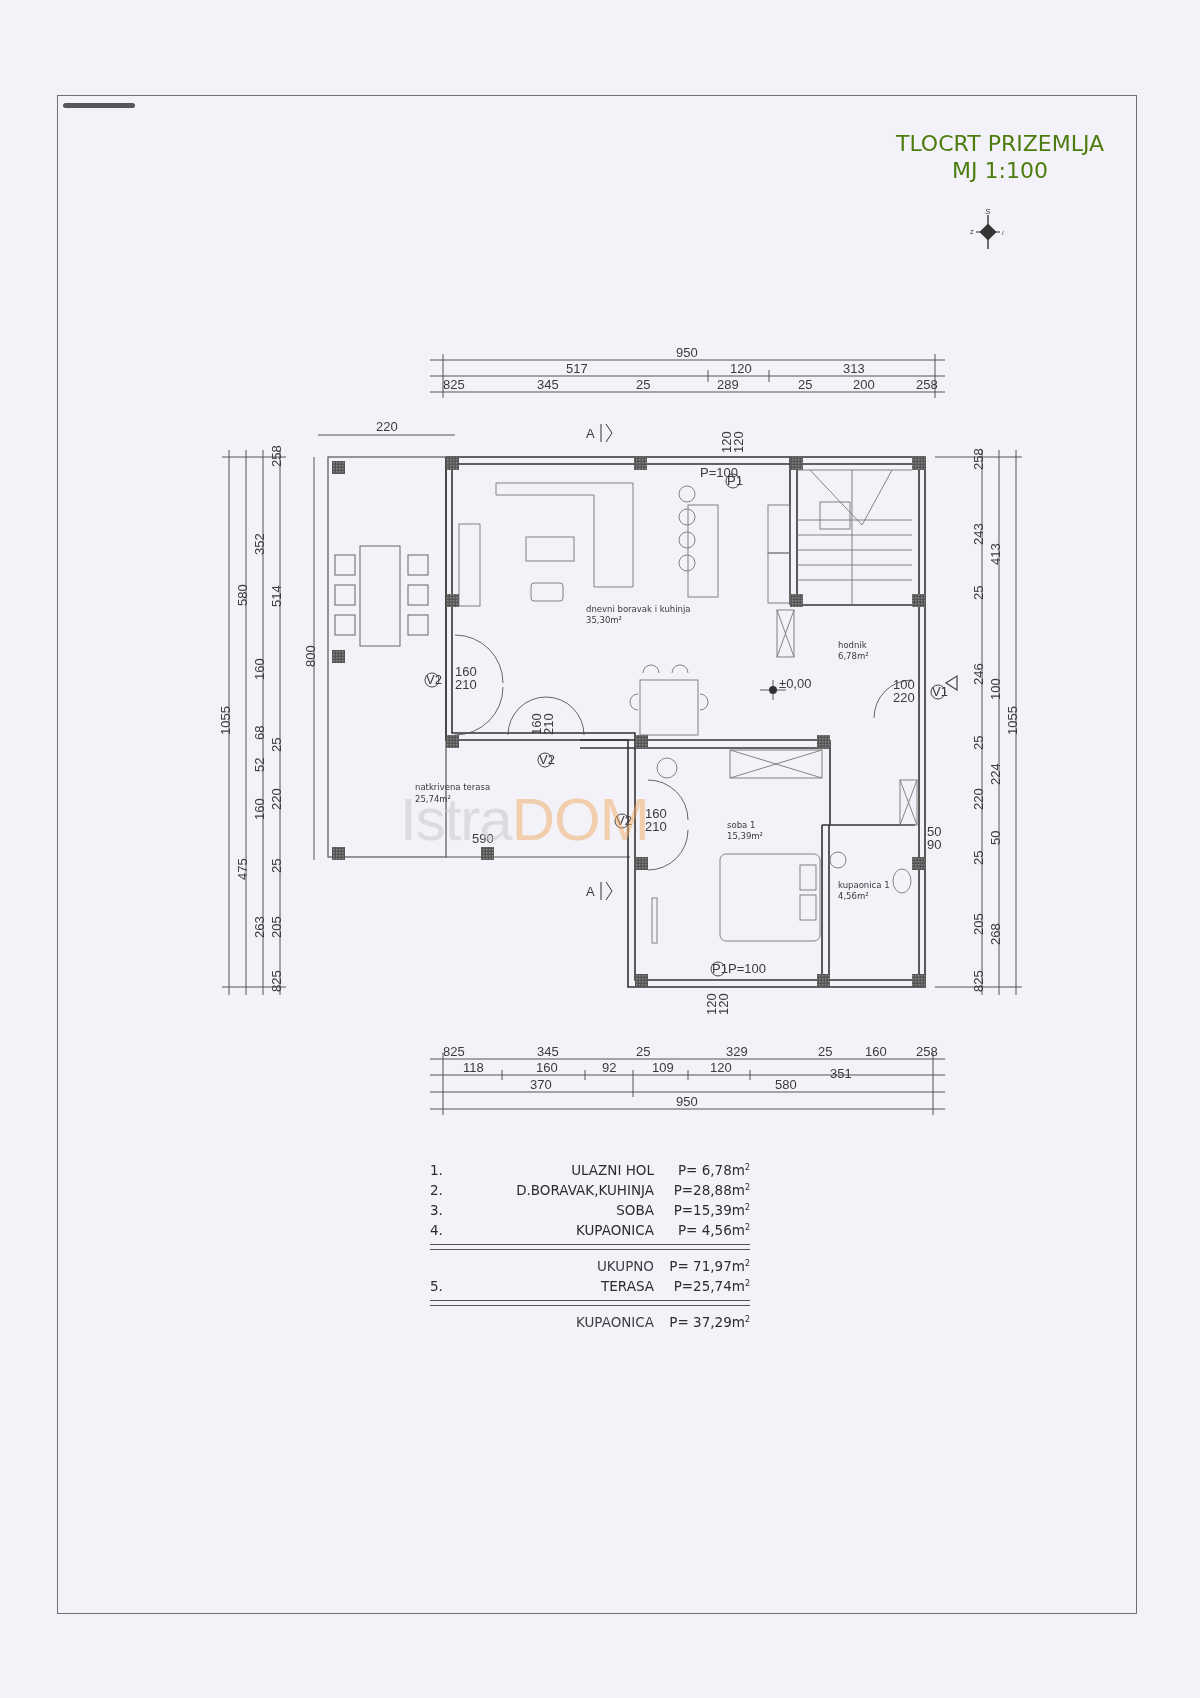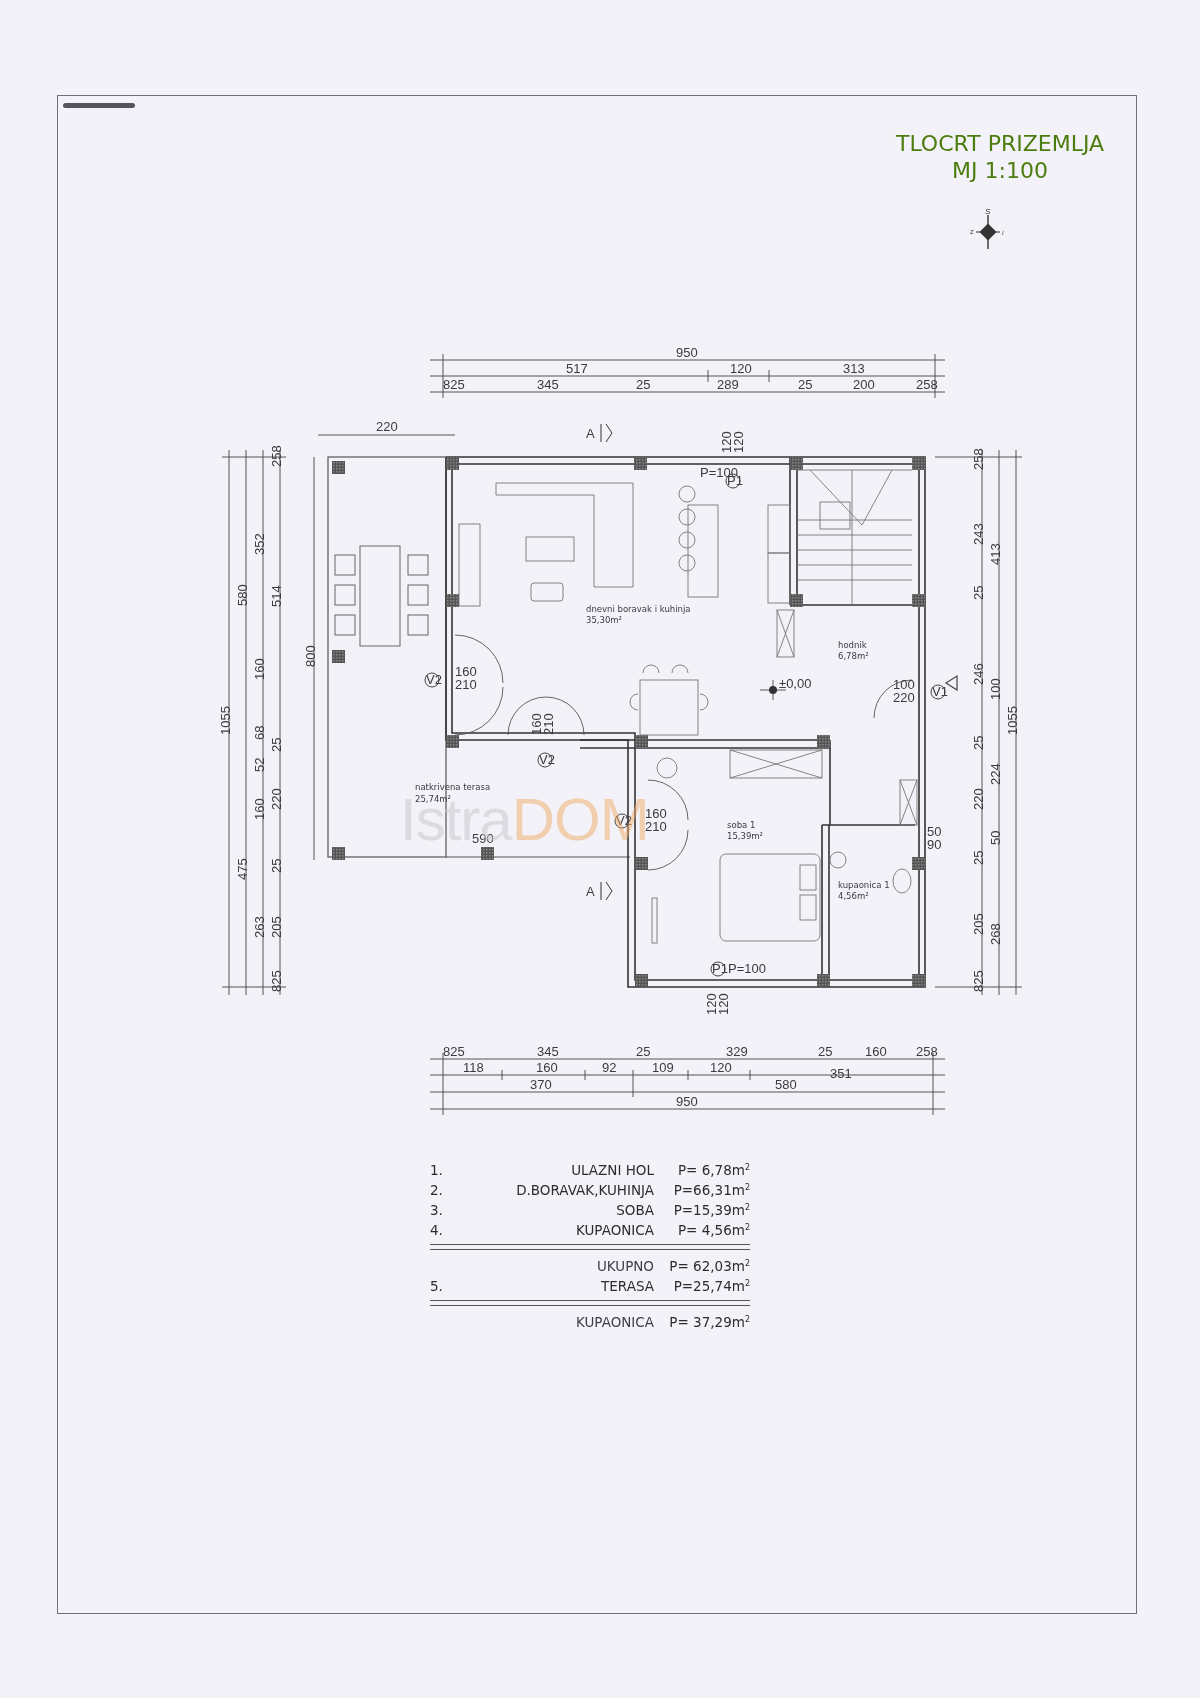--- a/index.html
+++ b/index.html
@@ -353,36 +353,36 @@
 
 <div class="table">
   <div class="row">
     <span class="num">1.</span>
       <span class="name">ULAZNI HOL</span>
     <span class="area"><span>P= 6,78m</span><sup>2</sup></span>
   </div>
   <div class="row">
     <span class="num">2.</span>
       <span class="name">D.BORAVAK,KUHINJA</span>
-    <span class="area"><span>P=66,31m</span><sup>2</sup></span>
+    <span class="area"><span>P=28,88m</span><sup>2</sup></span>
   </div>
   <div class="row">
     <span class="num">3.</span>
       <span class="name">SOBA</span>
     <span class="area"><span>P=15,39m</span><sup>2</sup></span>
   </div>
   <div class="row">
     <span class="num">4.</span>
       <span class="name">KUPAONICA</span>
     <span class="area"><span>P= 4,56m</span><sup>2</sup></span>
   </div>
   <div class="dbl"></div>
   <div class="row total">
     <span class="name">UKUPNO</span>
-    <span class="area"><span>P= 62,03m</span><sup>2</sup></span>
+    <span class="area"><span>P= 71,97m</span><sup>2</sup></span>
   </div>
   <div class="row">
     <span class="num">5.</span>
       <span class="name">TERASA</span>
     <span class="area"><span>P=25,74m</span><sup>2</sup></span>
   </div>
   <div class="dbl"></div>
   <div class="row total">
     <span class="name">KUPAONICA</span>
     <span class="area"><span>P= 37,29m</span><sup>2</sup></span>

